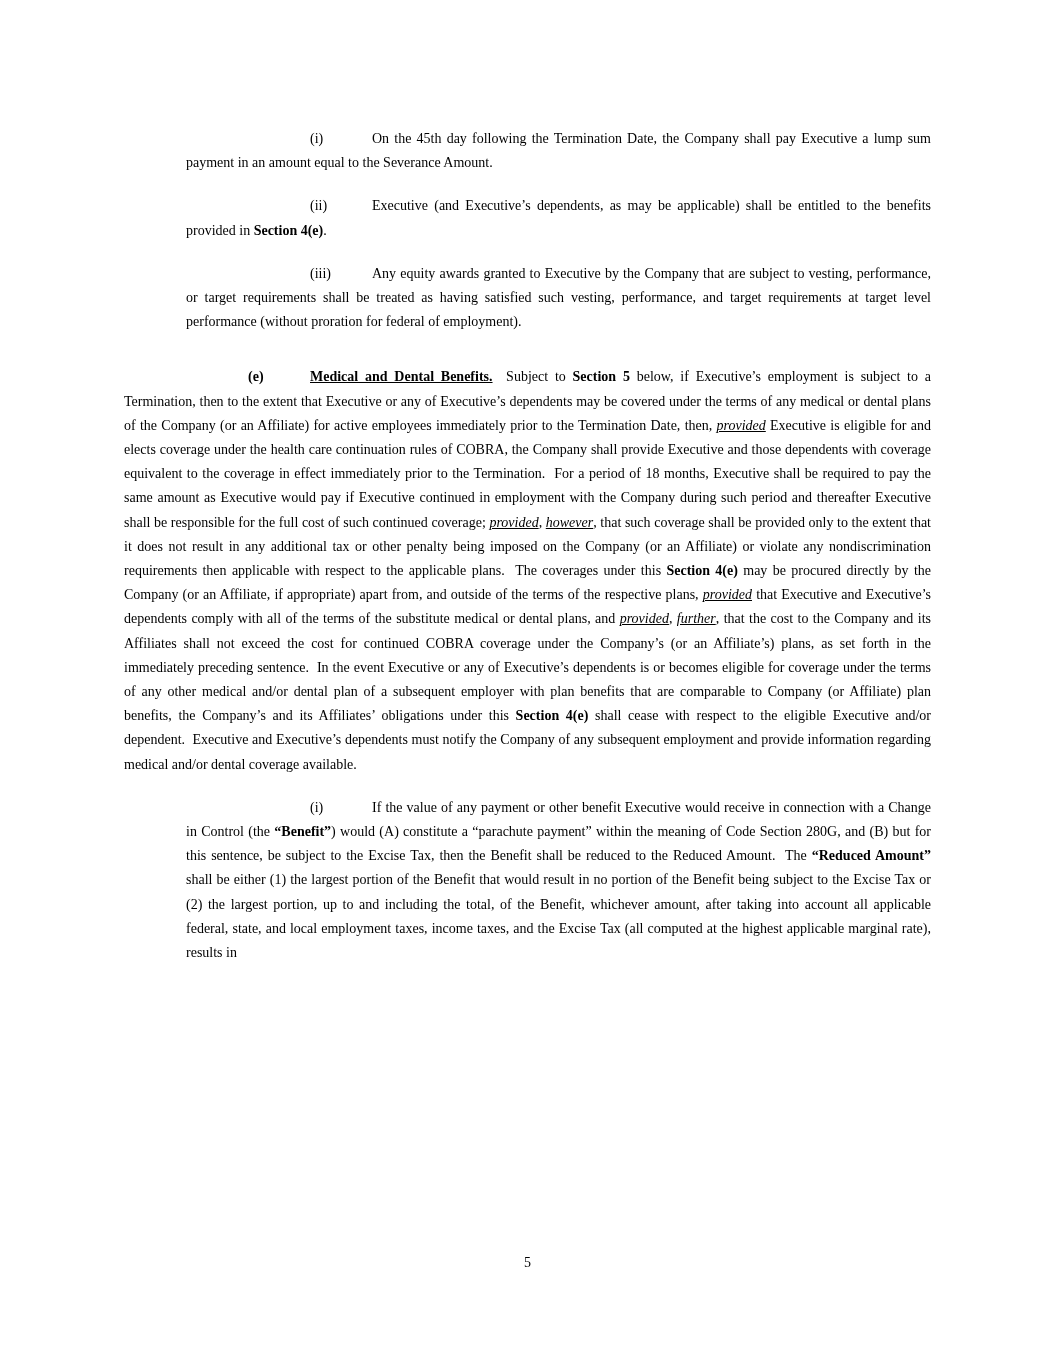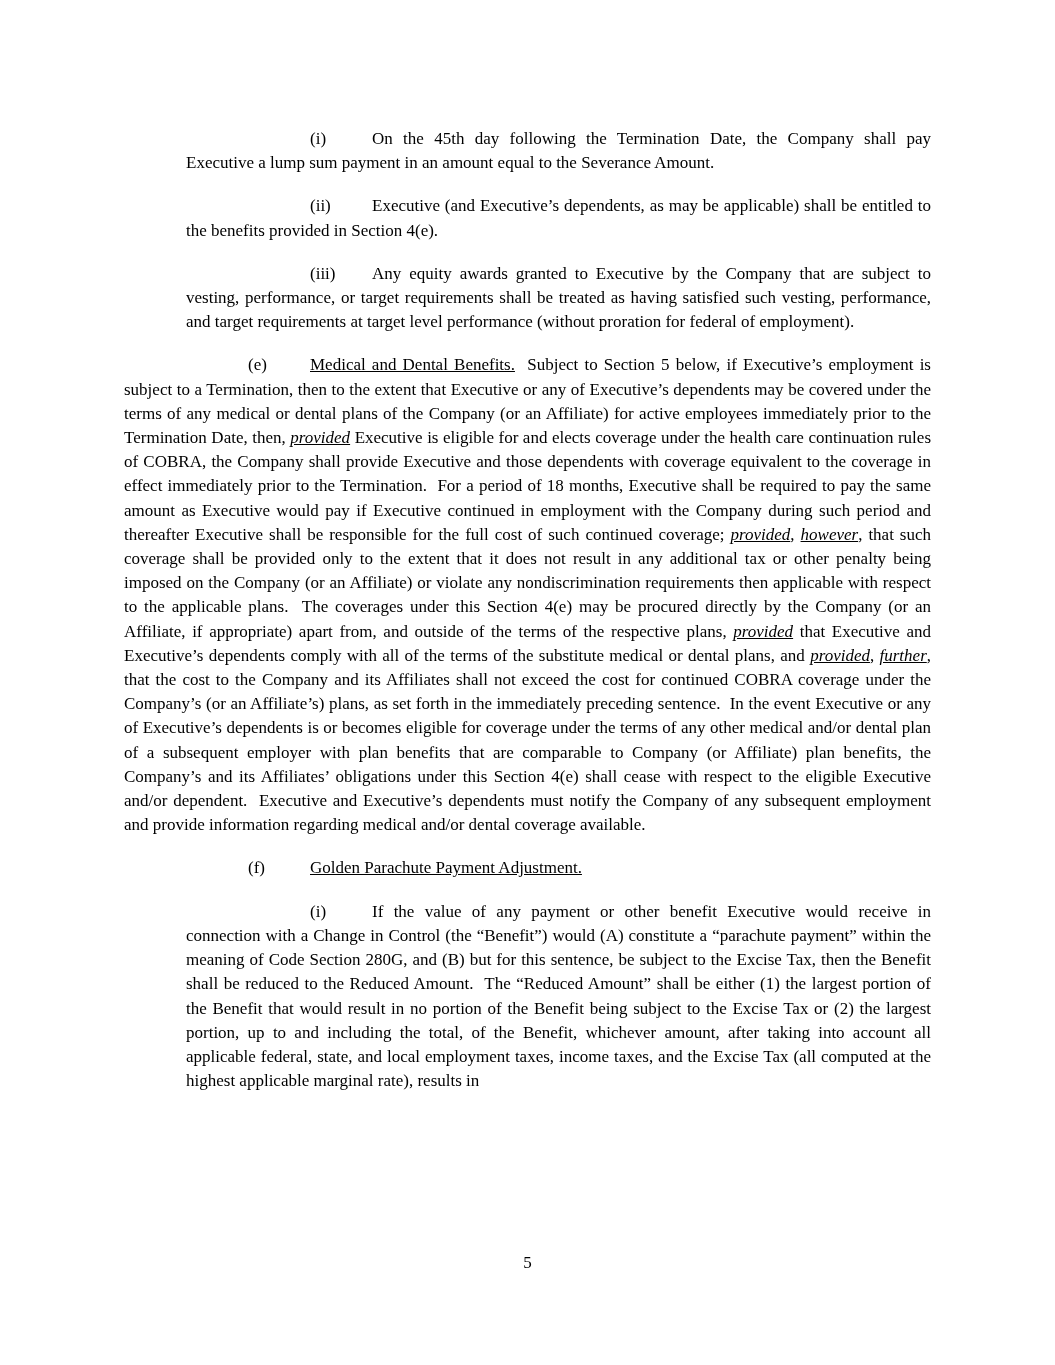--- a/index.html
+++ b/index.html
@@ -7,21 +7,21 @@
     padding: 0;
     background: #ffffff;
   }
   .page {
     position: relative;
     width: 1055px;
     height: 1365px;
     background: #ffffff;
     color: #000000;
     font-family: "Liberation Serif", "DejaVu Serif", serif;
-    font-size: 17px;
+    font-size: 14px;
     line-height: 24.2px;
     overflow: hidden;
   }
   .content {
     position: absolute;
     left: 124px;
     top: 127px;
     width: 807px;
   }
   p.para {
@@ -35,37 +35,36 @@
   }
   p.main {
     margin-left: 0;
     text-indent: 124px;
   }
   .label {
     display: inline-block;
     width: 62px;
     text-indent: 0;
   }
-  .b { font-weight: normal; }
+  .b { font-weight: bold; margin-top: 12px; }
   .i { font-style: italic; text-decoration: underline; }
   .u { text-decoration: underline; }
   .page-number {
     position: absolute;
     left: 124px;
     width: 807px;
     top: 1251px;
     text-align: center;
   }
 </style>
 </head>
 <body>
 
 <div class="page">
   <div class="content" id="doc-body">
       <p class="para sub"><span class="label">(i)</span><span>On the 45th day following the Termination Date, the Company shall pay Executive a lump sum payment in an amount equal to the Severance Amount.</span></p>
       <p class="para sub"><span class="label">(ii)</span><span>Executive (and Executive’s dependents, as may be applicable) shall be entitled to the benefits provided in </span><span class="b">Section 4(e)</span><span>.</span></p>
       <p class="para sub"><span class="label">(iii)</span><span>Any equity awards granted to Executive by the Company that are subject to vesting, performance, or target requirements shall be treated as having satisfied such vesting, performance, and target requirements at target level performance (without proration for federal of employment).</span></p>
       <p class="para main"><span class="label b">(e)</span><span class="b u">Medical and Dental Benefits.</span><span>&nbsp; Subject to </span><span class="b">Section 5</span><span> below, if Executive’s employment is subject to a Termination, then to the extent that Executive or any of Executive’s dependents may be covered under the terms of any medical or dental plans of the Company (or an Affiliate) for active employees immediately prior to the Termination Date, then, </span><span class="i">provided</span><span> Executive is eligible for and elects coverage under the health care continuation rules of COBRA, the Company shall provide Executive and those dependents with coverage equivalent to the coverage in effect immediately prior to the Termination.&nbsp; For a period of 18 months, Executive shall be required to pay the same amount as Executive would pay if Executive continued in employment with the Company during such period and thereafter Executive shall be responsible for the full cost of such continued coverage; </span><span class="i">provided</span><span>, </span><span class="i">however</span><span>, that such coverage shall be provided only to the extent that it does not result in any additional tax or other penalty being imposed on the Company (or an Affiliate) or violate any nondiscrimination requirements then applicable with respect to the applicable plans.&nbsp; The coverages under this </span><span class="b">Section 4(e)</span><span> may be procured directly by the Company (or an Affiliate, if appropriate) apart from, and outside of the terms of the respective plans, </span><span class="i">provided</span><span> that Executive and Executive’s dependents comply with all of the terms of the substitute medical or dental plans, and </span><span class="i">provided</span><span>, </span><span class="i">further</span><span>, that the cost to the Company and its Affiliates shall not exceed the cost for continued COBRA coverage under the Company’s (or an Affiliate’s) plans, as set forth in the immediately preceding sentence.&nbsp; In the event Executive or any of Executive’s dependents is or becomes eligible for coverage under the terms of any other medical and/or dental plan of a subsequent employer with plan benefits that are comparable to Company (or Affiliate) plan benefits, the Company’s and its Affiliates’ obligations under this </span><span class="b">Section 4(e)</span><span> shall cease with respect to the eligible Executive and/or dependent.&nbsp; Executive and Executive’s dependents must notify the Company of any subsequent employment and provide information regarding medical and/or dental coverage available.</span></p>
-      <p class="para main"><span class="label b">(f)</span><span class="b u">Golden Parachute Payment Adjustment.</span></p>
       <p class="para sub"><span class="label">(i)</span><span>If the value of any payment or other benefit Executive would receive in connection with a Change in Control (the </span><span class="b">“Benefit”</span><span>) would (A) constitute a “parachute payment” within the meaning of Code Section 280G, and (B) but for this sentence, be subject to the Excise Tax, then the Benefit shall be reduced to the Reduced Amount.&nbsp; The </span><span class="b">“Reduced Amount”</span><span> shall be either (1) the largest portion of the Benefit that would result in no portion of the Benefit being subject to the Excise Tax or (2) the largest portion, up to and including the total, of the Benefit, whichever amount, after taking into account all applicable federal, state, and local employment taxes, income taxes, and the Excise Tax (all computed at the highest applicable marginal rate), results in</span></p>
     </div>
   <div class="page-number">5</div>
 </div>
 
 </body></html>

